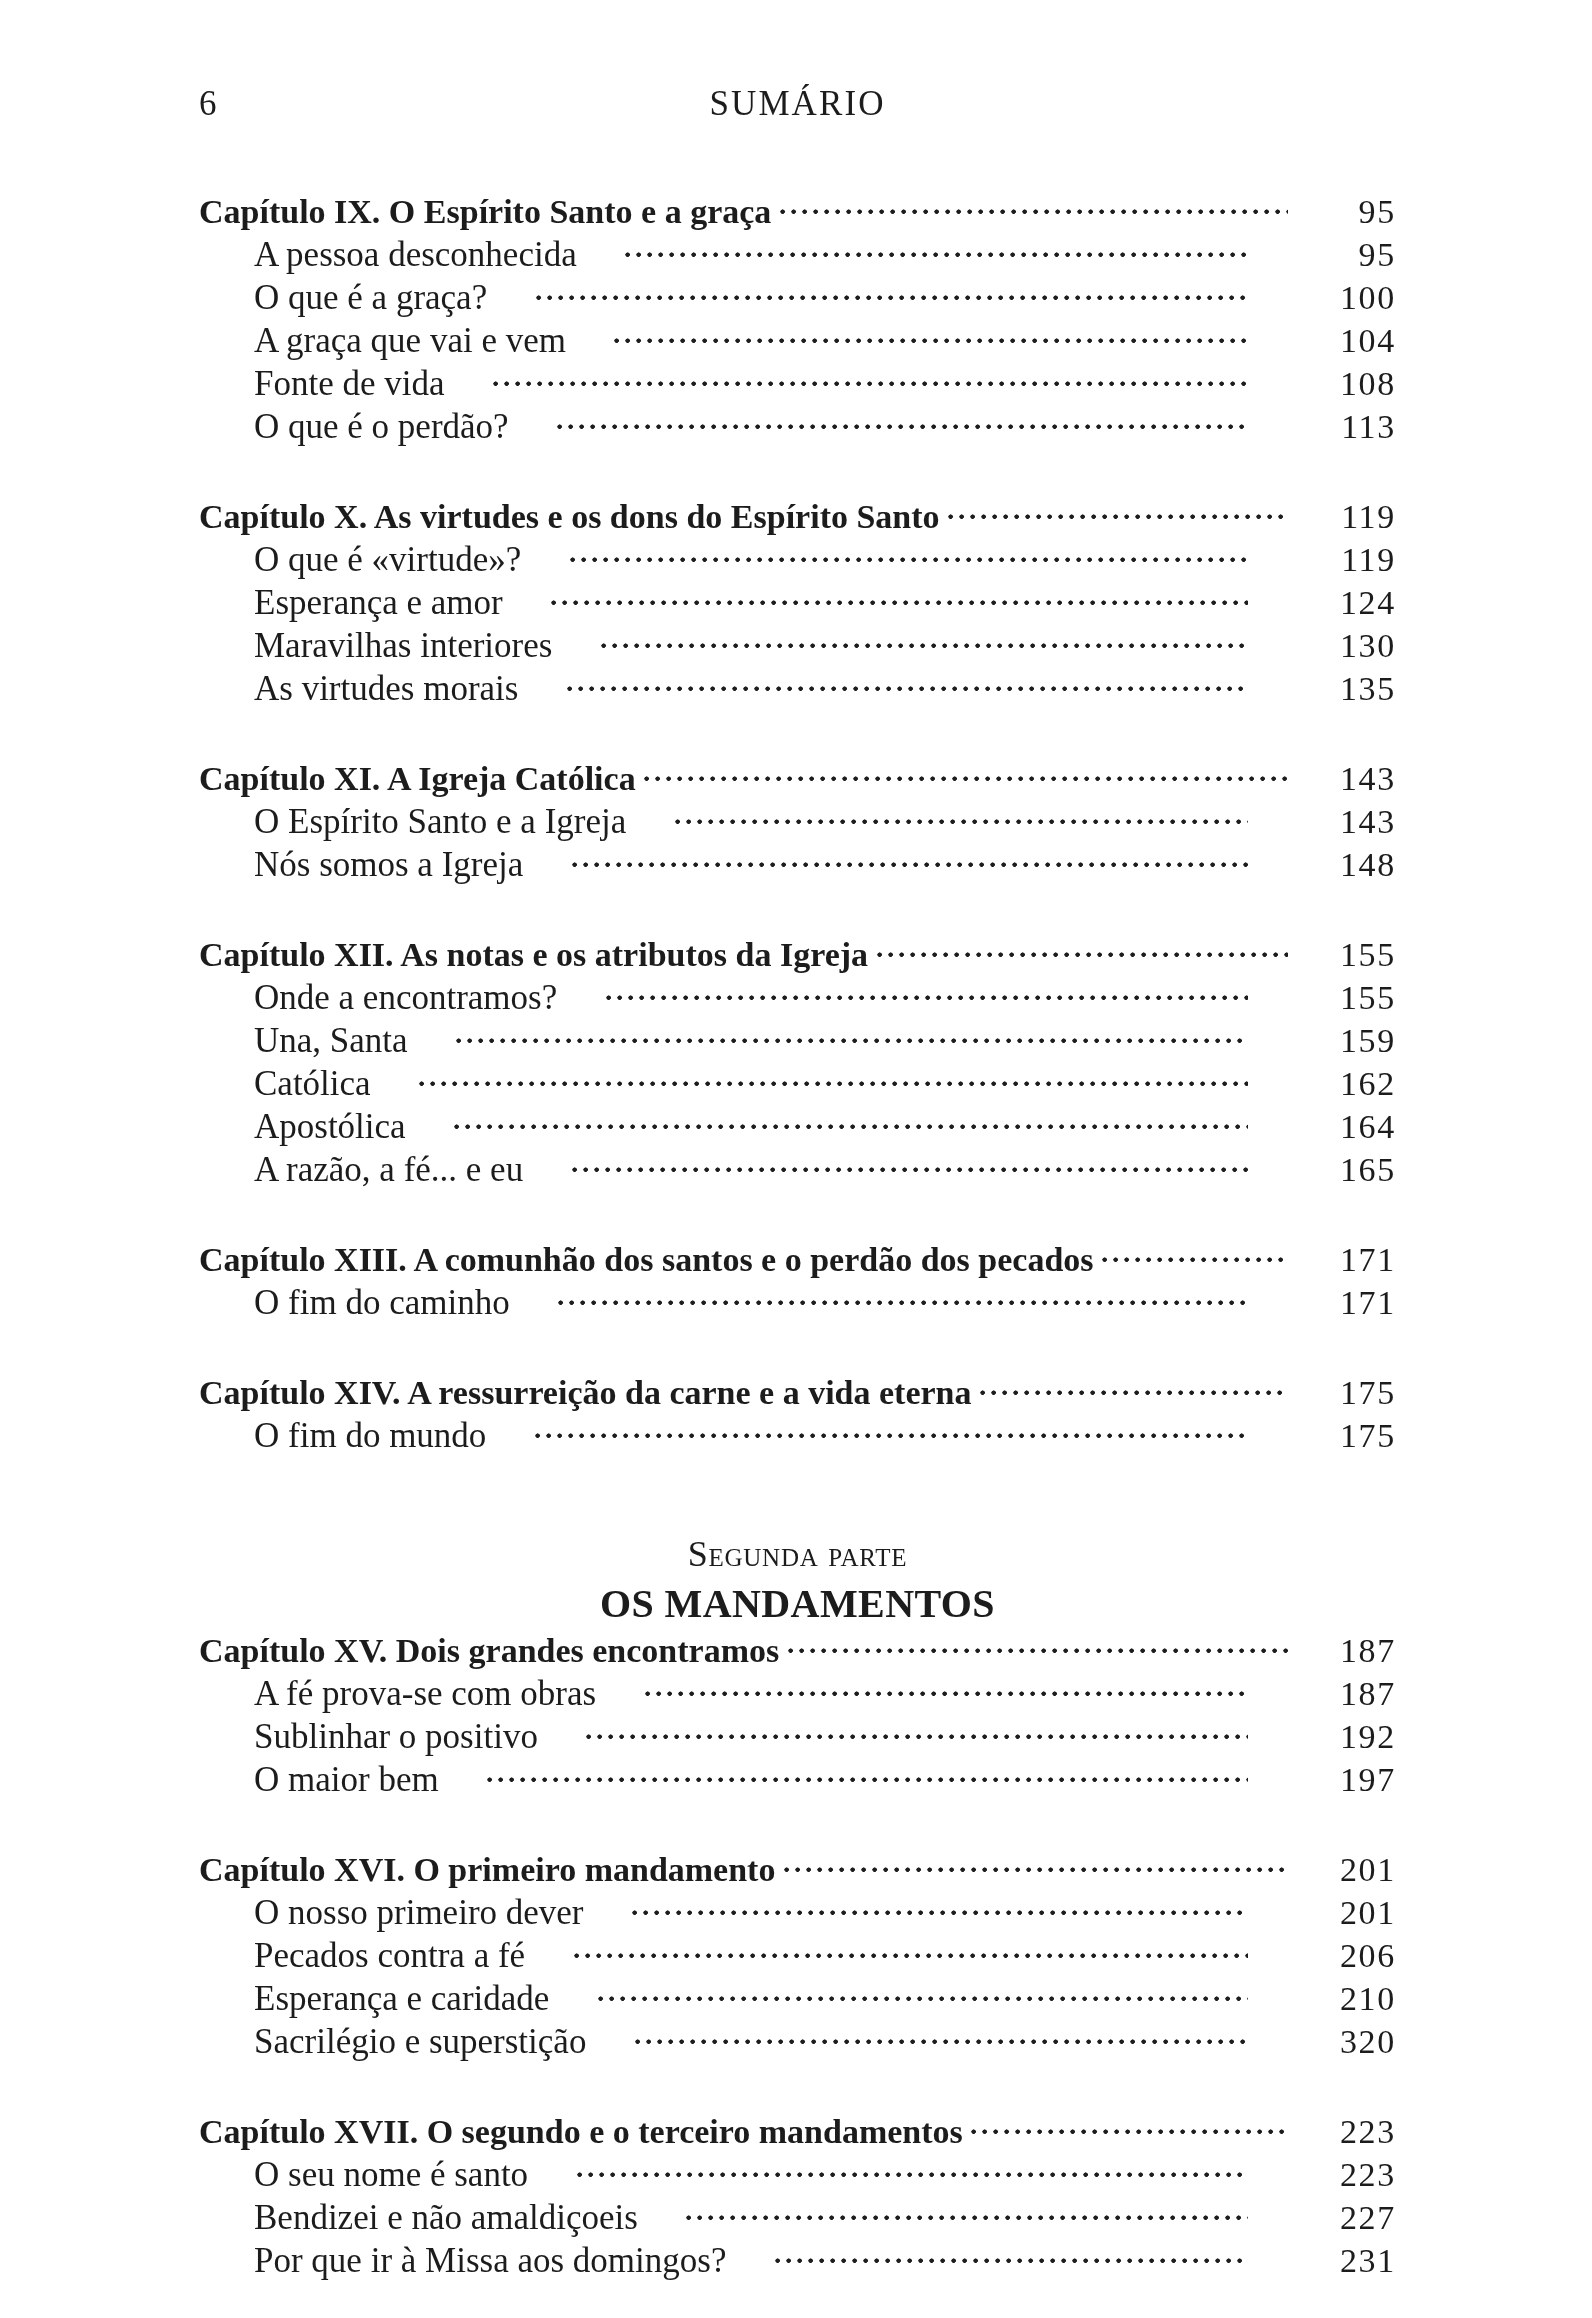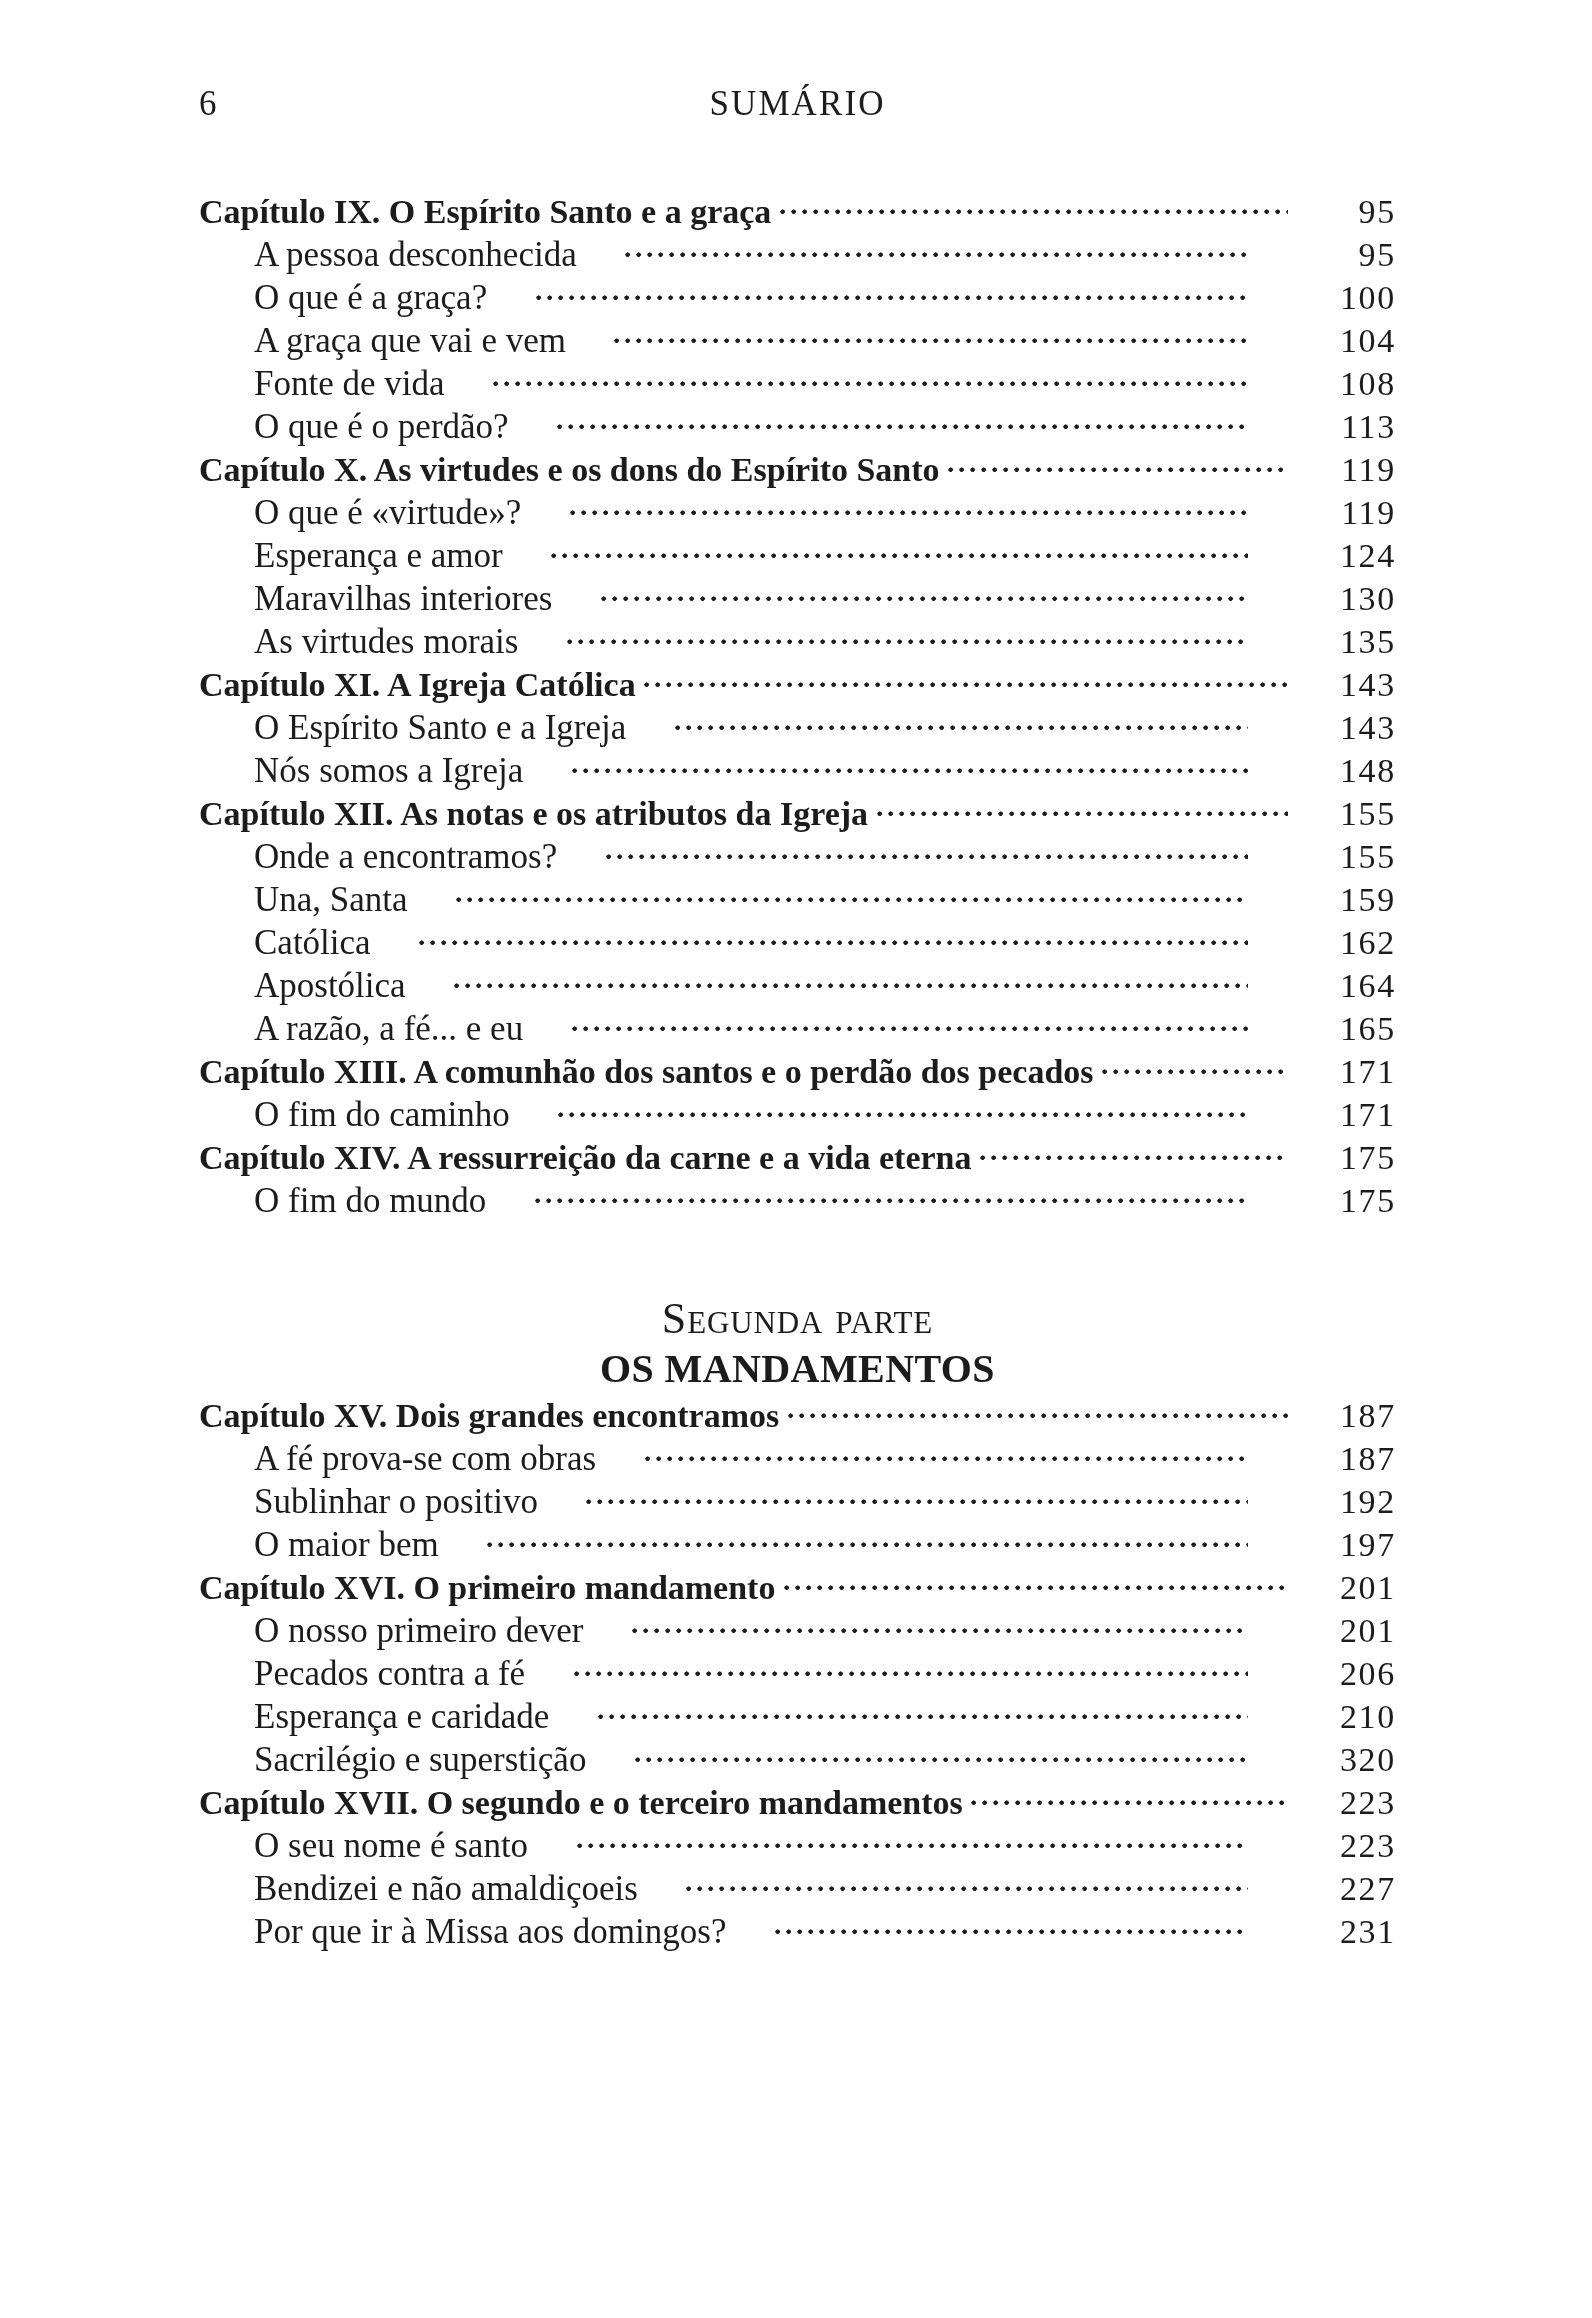--- a/index.html
+++ b/index.html
@@ -31,20 +31,21 @@
   }
   .head-title {
     display: block;
     text-align: center;
     letter-spacing: 0.06em;
   }
   .toc {
     margin-top: 67px;
   }
   .toc-section + .toc-section {
+    margin-top: 47px;
   }
   .row {
     display: flex;
     align-items: center;
     font-size: 35px;
     line-height: 43px;
   }
   .row .title {
     white-space: nowrap;
   }
@@ -73,21 +74,21 @@
     font-size: 34px;
     letter-spacing: 0.05em;
     font-variant-numeric: oldstyle-nums;
     font-feature-settings: "onum" 1;
   }
   .part-break {
     text-align: center;
     margin-top: 73px;
   }
   .part-kicker {
-    font-size: 44px;
+    font-size: 36px;
     line-height: 48px;
     font-variant: small-caps;
     letter-spacing: 0.02em;
   }
   .part-title {
     font-size: 40px;
     line-height: 51px;
     font-weight: 600;
     letter-spacing: 0.01em;
   }

